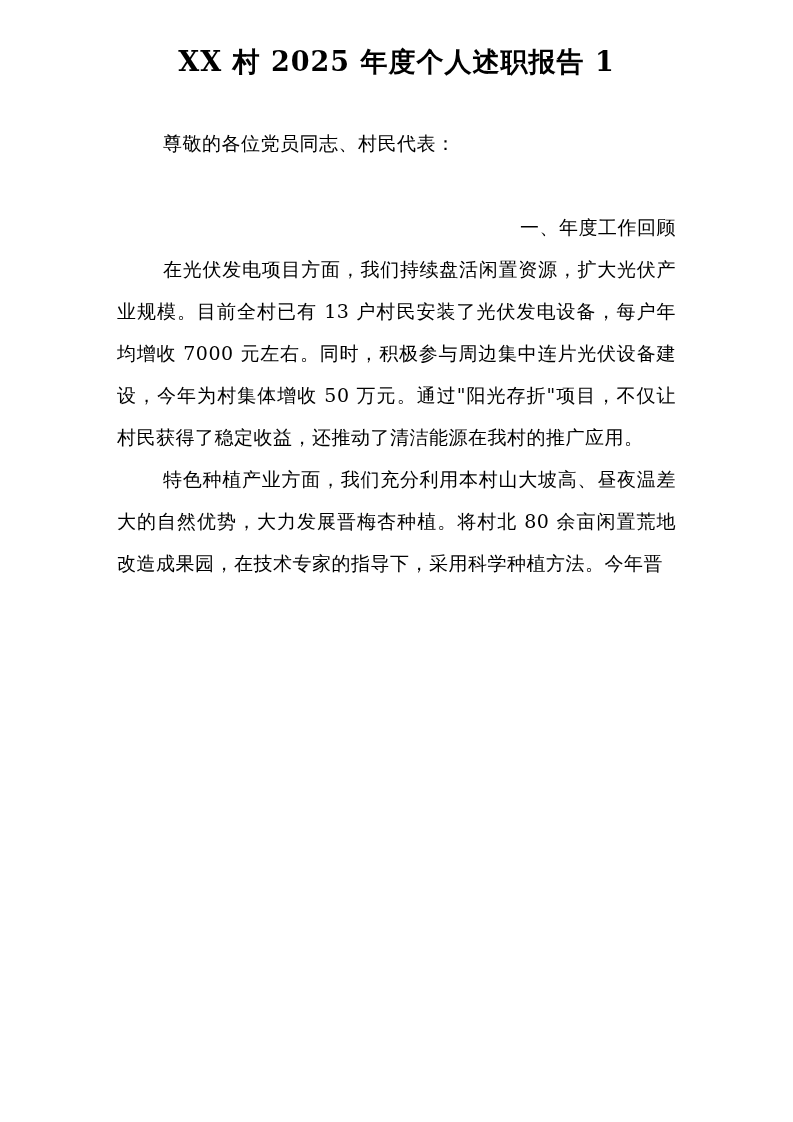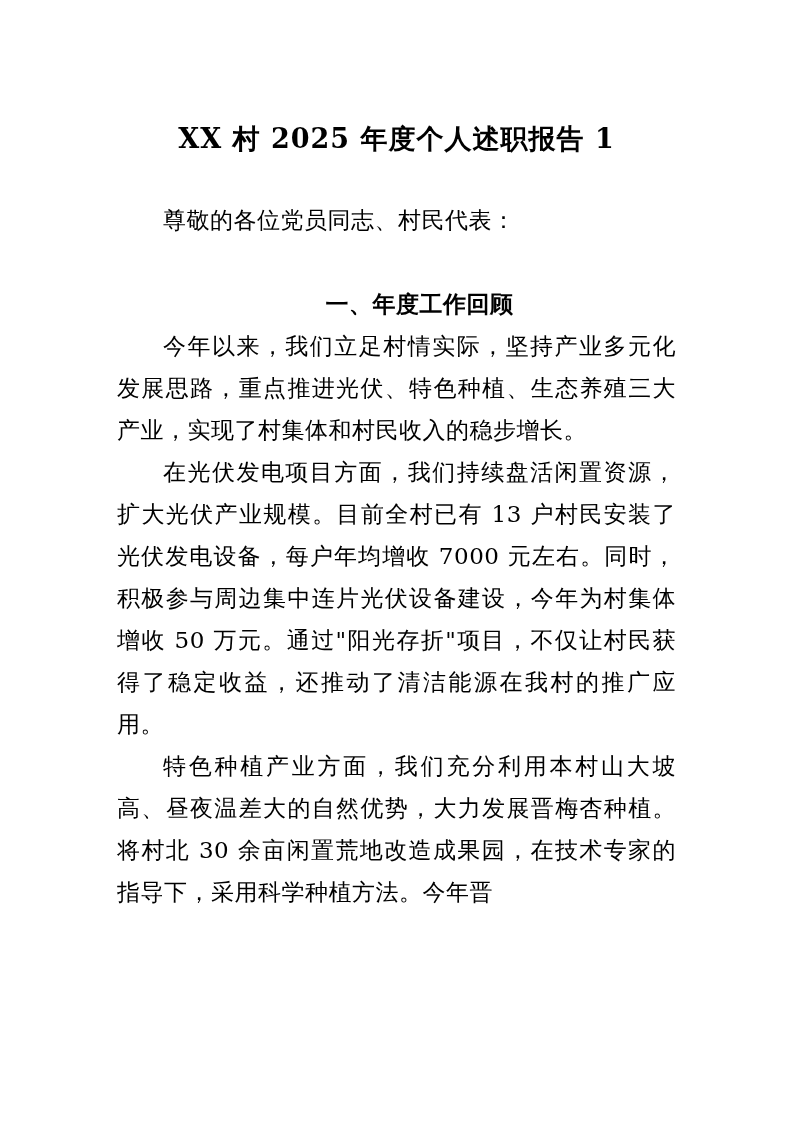--- a/index.html
+++ b/index.html
@@ -6,64 +6,63 @@
     margin: 0;
     padding: 0;
     background: #ffffff;
   }
   .page {
     position: relative;
     width: 793px;
     height: 1122px;
     background: #ffffff;
     box-sizing: border-box;
-    padding: 117px 117px 0 117px;
+    padding: 40px 117px 0 117px;
     color: #000000;
     font-family: "DejaVu Serif", "Liberation Serif", serif;
     overflow: hidden;
   }
   .doc-title {
     margin: 0 0 38px 0;
     font-size: 27px;
     font-weight: bold;
     line-height: 44px;
     text-align: center;
     letter-spacing: 1px;
   }
   .para {
     margin: 0;
-    font-size: 23px;
+    font-size: 19px;
     line-height: 42px;
     text-align: justify;
     text-justify: inter-character;
     text-indent: 46px;
     word-break: break-all;
     letter-spacing: 0.5px;
   }
   .para.spacer {
     height: 42px;
   }
   .para.heading1,
   .para.heading2 {
-    font-weight: bold;
-    text-align: center;
+    font-weight: normal;
+    text-align: right;
   }
 </style>
 </head>
 <body>
 
 <div class="page">
   <h1 class="doc-title">XX 村 2025 年度个人述职报告 1</h1>
 
   <p class="para salutation">尊敬的各位党员同志、村民代表：</p>
 
   <p class="para spacer"></p>
 
 
   <p class="para heading1">一、年度工作回顾</p>
 
 
-  <p class="para body">今年以来，我们立足村情实际，坚持产业多元化发展思路，重点推进光伏、特色种植、生态养殖三大产业，实现了村集体和村民收入的稳步增长。</p>
 
   <p class="para body">在光伏发电项目方面，我们持续盘活闲置资源，扩大光伏产业规模。目前全村已有 13 户村民安装了光伏发电设备，每户年均增收 7000 元左右。同时，积极参与周边集中连片光伏设备建设，今年为村集体增收 50 万元。通过"阳光存折"项目，不仅让村民获得了稳定收益，还推动了清洁能源在我村的推广应用。</p>
 
-  <p class="para body">特色种植产业方面，我们充分利用本村山大坡高、昼夜温差大的自然优势，大力发展晋梅杏种植。将村北 30 余亩闲置荒地改造成果园，在技术专家的指导下，采用科学种植方法。今年晋</p>
+  <p class="para body">特色种植产业方面，我们充分利用本村山大坡高、昼夜温差大的自然优势，大力发展晋梅杏种植。将村北 80 余亩闲置荒地改造成果园，在技术专家的指导下，采用科学种植方法。今年晋</p>
 </div>
 
 </body></html>

